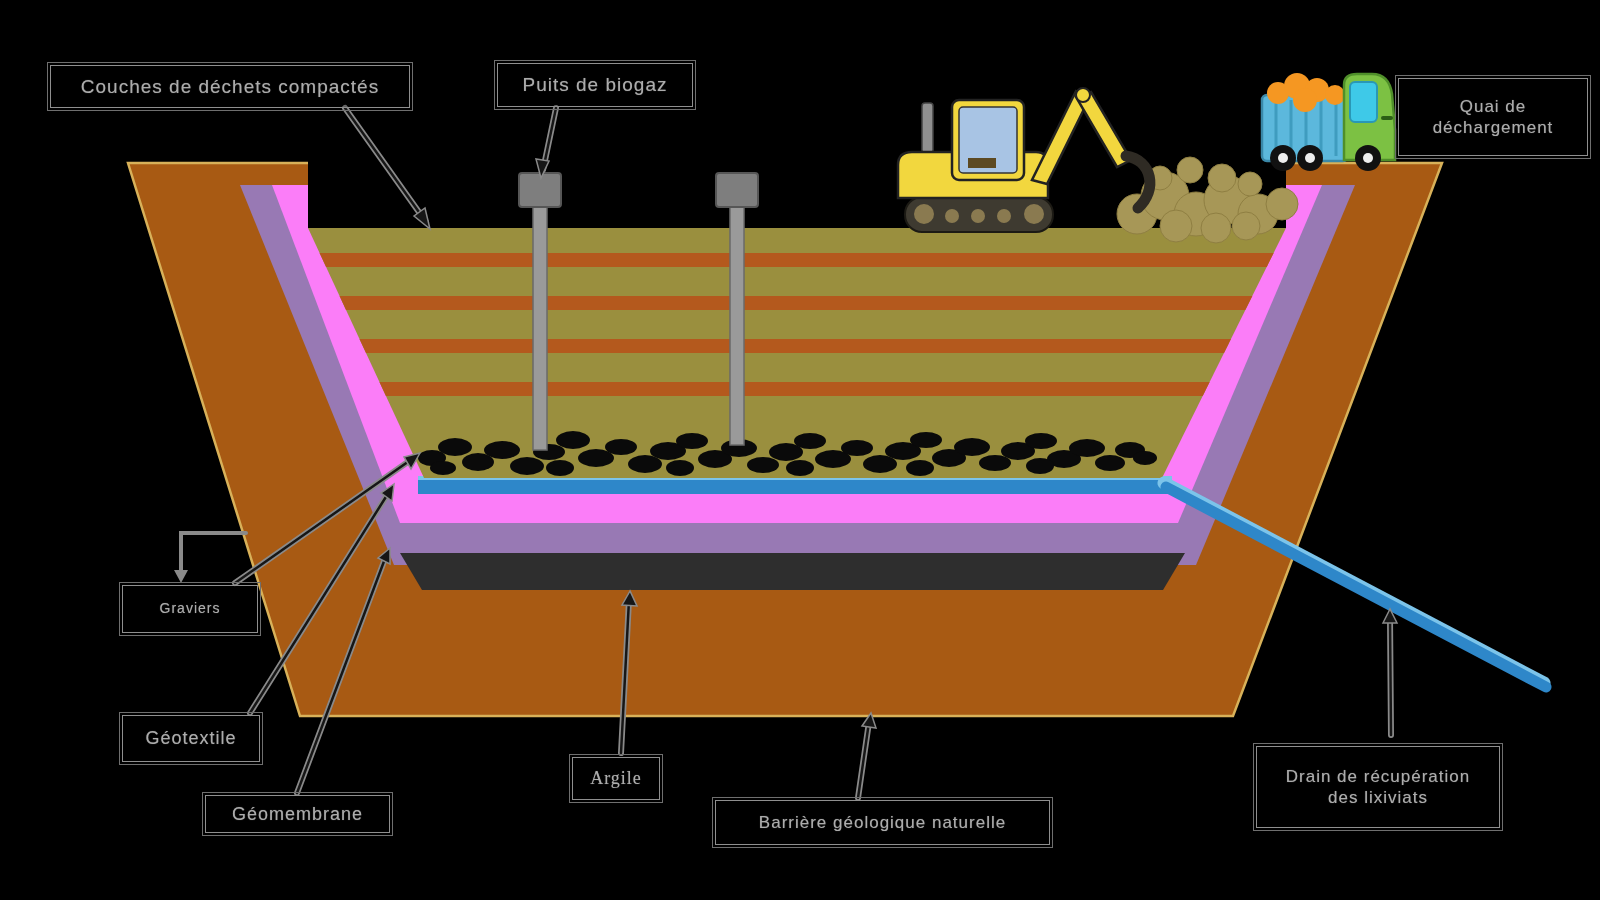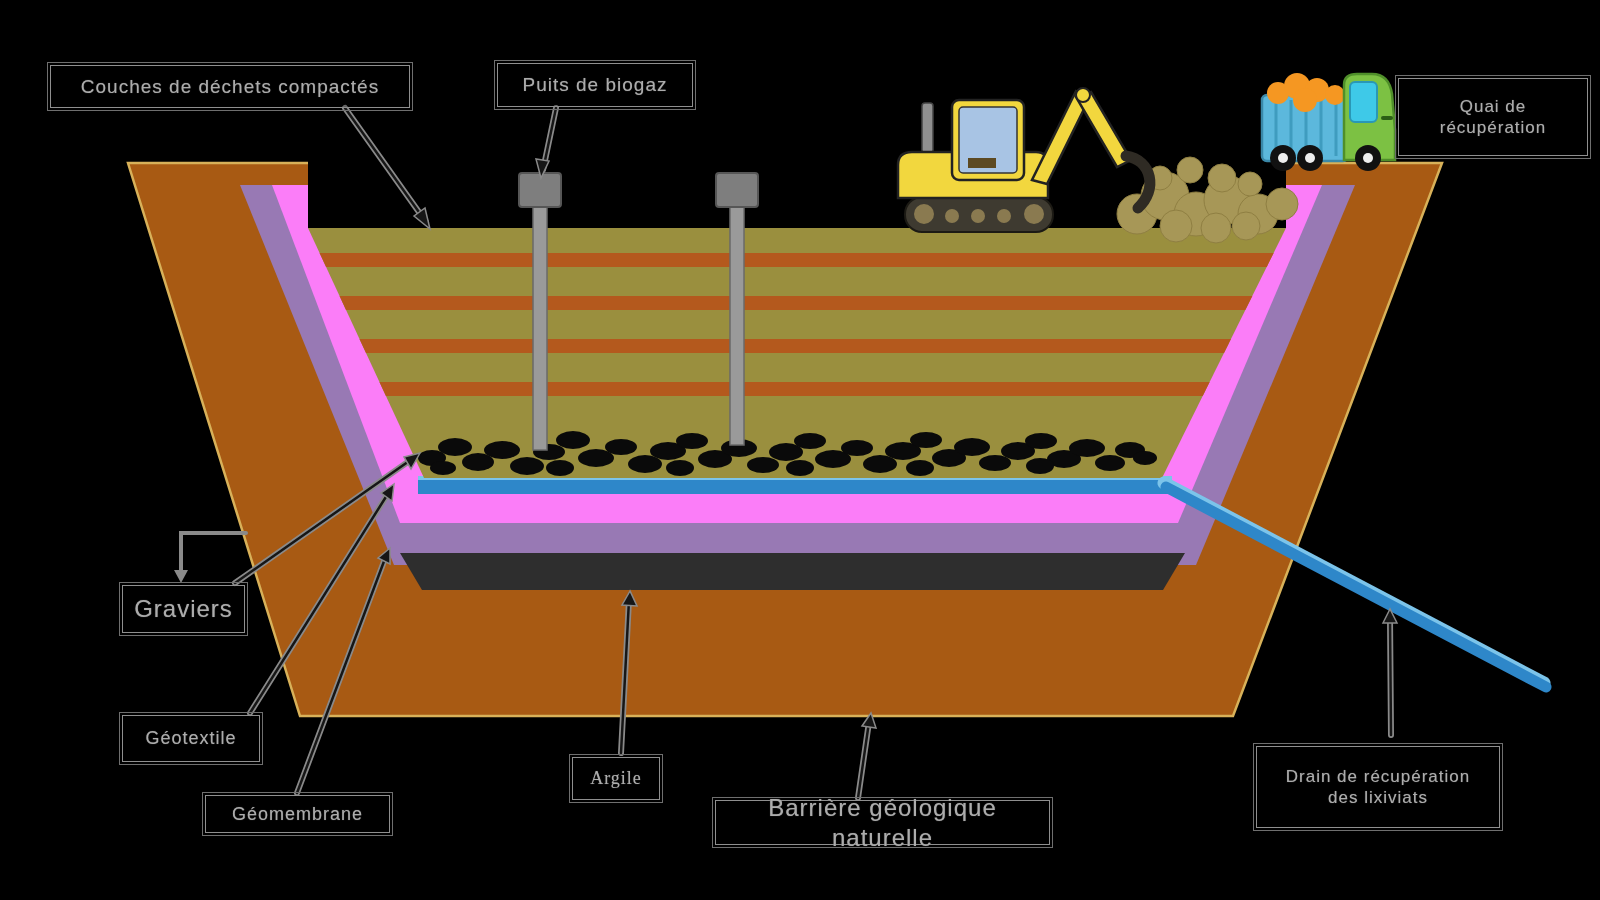--- a/index.html
+++ b/index.html
@@ -223,40 +223,40 @@
 <div class="lbl" style="left:50px;top:65px;width:360px;height:43px;font-size:19px;">
   <span class="ln">Couches de déchets compactés</span>
 </div>
 
 <div class="lbl" style="left:497px;top:63px;width:196px;height:44px;font-size:19px;">
   <span class="ln">Puits de biogaz</span>
 </div>
 
 <div class="lbl" style="left:1398px;top:70px;width:190px;height:78px;font-size:17px;margin-top:8px;">
   <span class="ln">Quai de</span>
-  <span class="ln">récupération</span>
-</div>
-
-<div class="lbl" style="left:122px;top:585px;width:123px;height:48px;font-size:24px;">
+  <span class="ln">déchargement</span>
+</div>
+
+<div class="lbl" style="left:122px;top:585px;width:136px;height:48px;font-size:14px;">
   <span class="ln">Graviers</span>
 </div>
 
 <div class="lbl" style="left:122px;top:715px;width:138px;height:47px;font-size:18px;">
   <span class="ln">Géotextile</span>
 </div>
 
 <div class="lbl" style="left:205px;top:795px;width:185px;height:38px;font-size:18px;">
   <span class="ln">Géomembrane</span>
 </div>
 
 <div class="lbl" style="left:572px;top:757px;width:88px;height:43px;font-size:18px;font-family:Liberation Serif, serif;">
   <span class="ln">Argile</span>
 </div>
 
-<div class="lbl" style="left:715px;top:800px;width:335px;height:45px;font-size:24px;justify-content:center;">
+<div class="lbl" style="left:715px;top:800px;width:335px;height:45px;font-size:17px;justify-content:center;">
   <span class="ln">Barrière géologique naturelle</span>
 </div>
 
 <div class="lbl" style="left:1256px;top:738px;width:244px;height:82px;font-size:17px;margin-top:8px;">
   <span class="ln">Drain de récupération</span>
   <span class="ln">des lixiviats</span>
 </div>
 
 </div>
 

